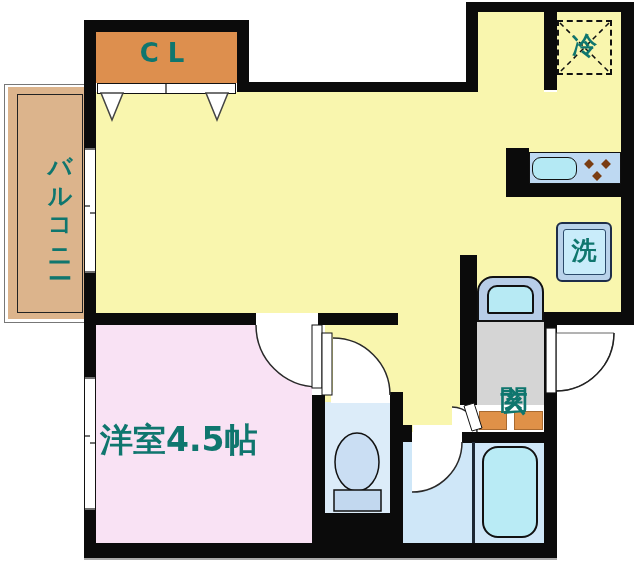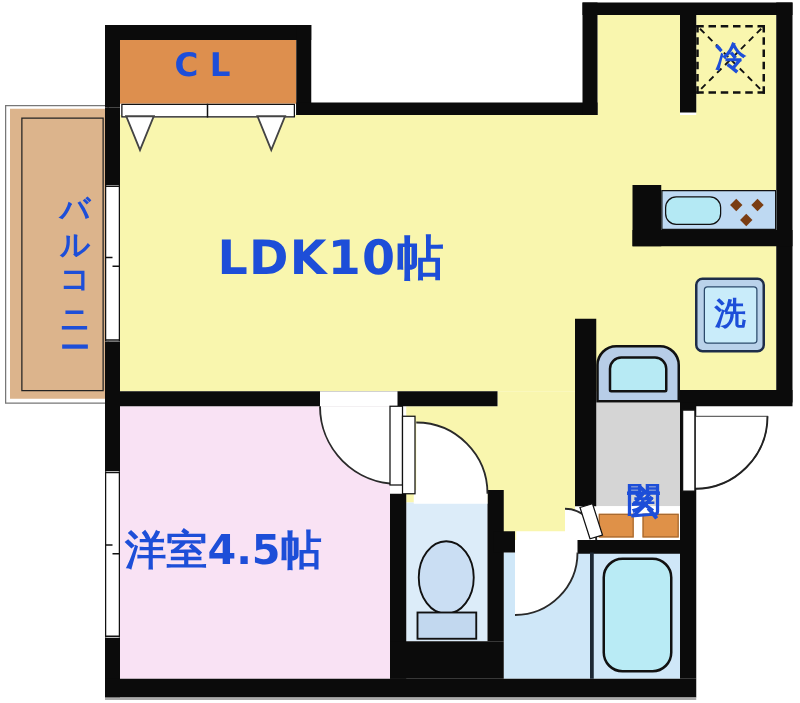--- a/index.html
+++ b/index.html
@@ -1,21 +1,21 @@
 <!DOCTYPE html>
 <html><head>
 <meta charset="utf-8">
 <style>
   html,body{margin:0;padding:0;background:#fff;}
   #canvas{position:relative;width:640px;height:562px;background:#ffffff;overflow:hidden;
           font-family:"DejaVu Sans","Liberation Sans",sans-serif;}
   .abs{position:absolute;}
   .wall{position:absolute;background:#0b0b0b;}
   .floor{position:absolute;}
-  .lbl{position:absolute;font-weight:bold;color:#1d4ed8;line-height:1.05;}
+  .lbl{position:absolute;font-weight:bold;color:#0f766e;line-height:1.05;}
   .vert{writing-mode:vertical-rl;text-orientation:upright;}
   svg.overlay{position:absolute;left:0;top:0;pointer-events:none;}
 </style>
 </head>
 <body>
 
 <div id="canvas">
 
   <div class="floor" style="left:96px;top:92px;width:448px;height:221px;background:#f9f6ae;"></div>
   <div class="floor" style="left:544px;top:92px;width:77px;height:220px;background:#f9f6ae;"></div>
@@ -132,21 +132,20 @@
     <g fill="#7a3d12">
       <rect x="-3.5" y="-3.5" width="7" height="7" transform="translate(589,164) rotate(45)"></rect>
       <rect x="-3.5" y="-3.5" width="7" height="7" transform="translate(606,164) rotate(45)"></rect>
       <rect x="-3.5" y="-3.5" width="7" height="7" transform="translate(597,176) rotate(45)"></rect>
     </g>
 
     <ellipse cx="357" cy="462" rx="22" ry="29" fill="#cadef3" stroke="#111" stroke-width="1.5"></ellipse>
     <rect x="334" y="490" width="47" height="21" fill="#c2d8ef" stroke="#111" stroke-width="1.5"></rect>
   </svg>
 
-  <div class="lbl" style="left:120px;top:187px;width:290px;text-align:center;font-size:38px;letter-spacing:1px;">LDK10帖</div>
   <div class="lbl" style="left:100px;top:423px;width:250px;font-size:33px;">洋室4.5帖</div>
   <div class="lbl vert" style="left:28px;top:100px;width:44px;height:210px;font-size:24px;letter-spacing:4px;text-align:center;">バルコニー</div>
   <div class="lbl" style="left:96px;top:40px;width:141px;text-align:center;font-size:26px;letter-spacing:9px;">CL</div>
   <div class="lbl vert" style="left:494px;top:330px;width:34px;height:72px;font-size:27px;text-align:center;letter-spacing:2px;">玄関</div>
   <div class="lbl" style="left:557px;top:33px;width:55px;text-align:center;font-size:25px;">冷</div>
   <div class="lbl" style="left:556px;top:238px;width:56px;text-align:center;font-size:25px;">洗</div>
 
 </div>
 
 </body></html>

